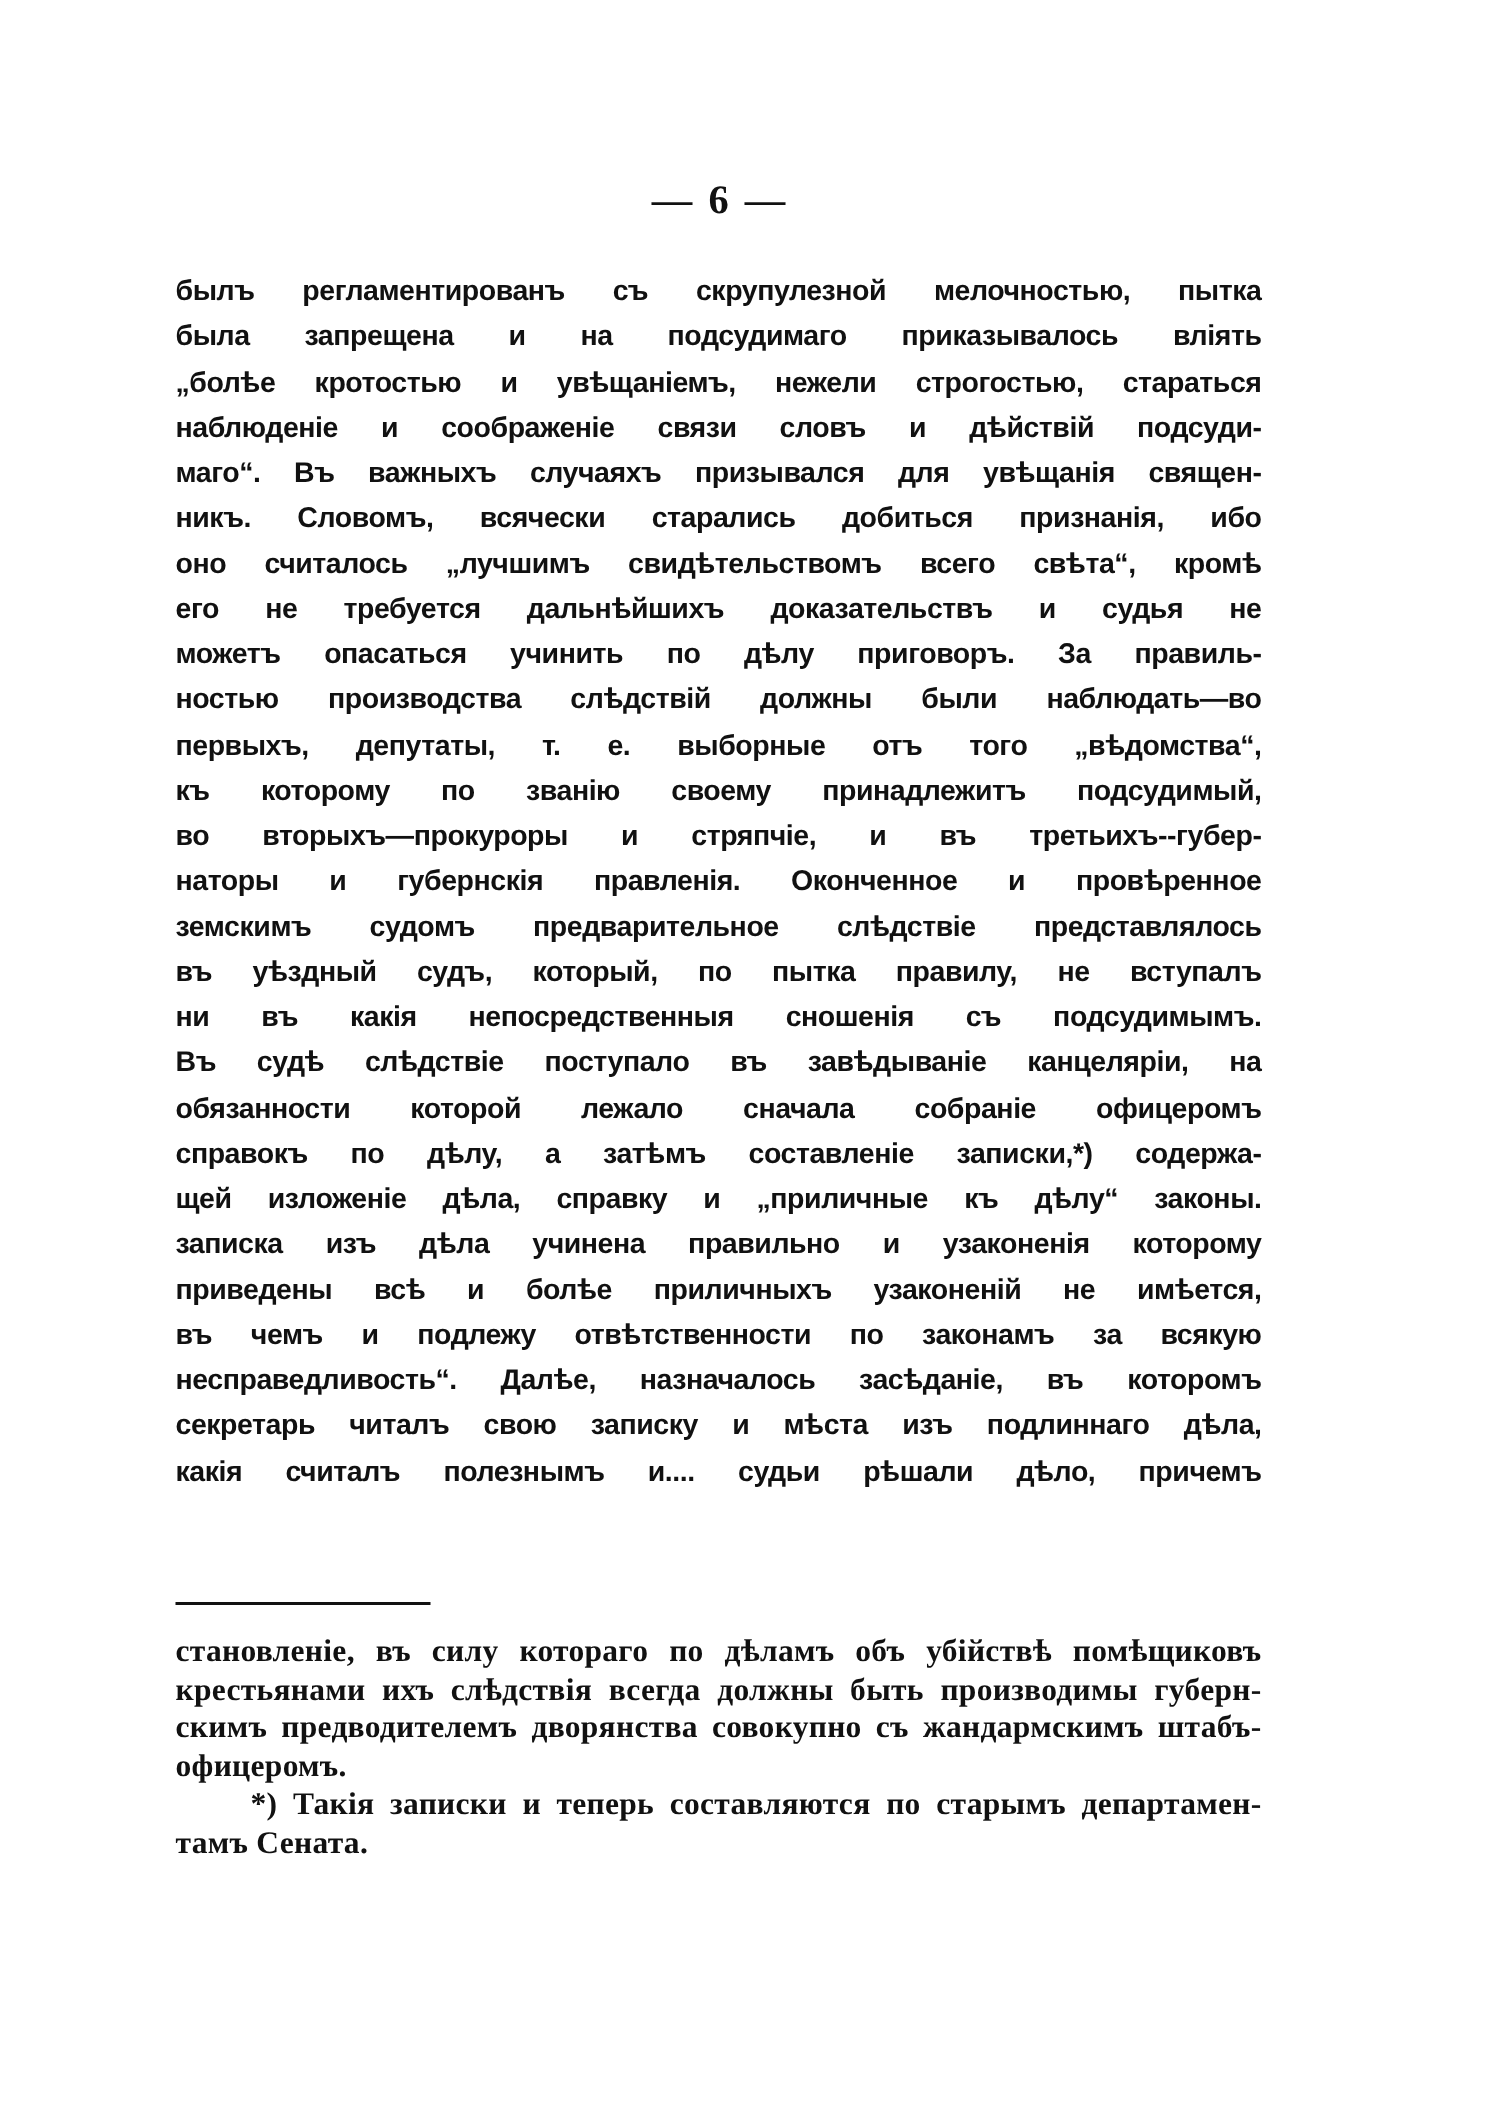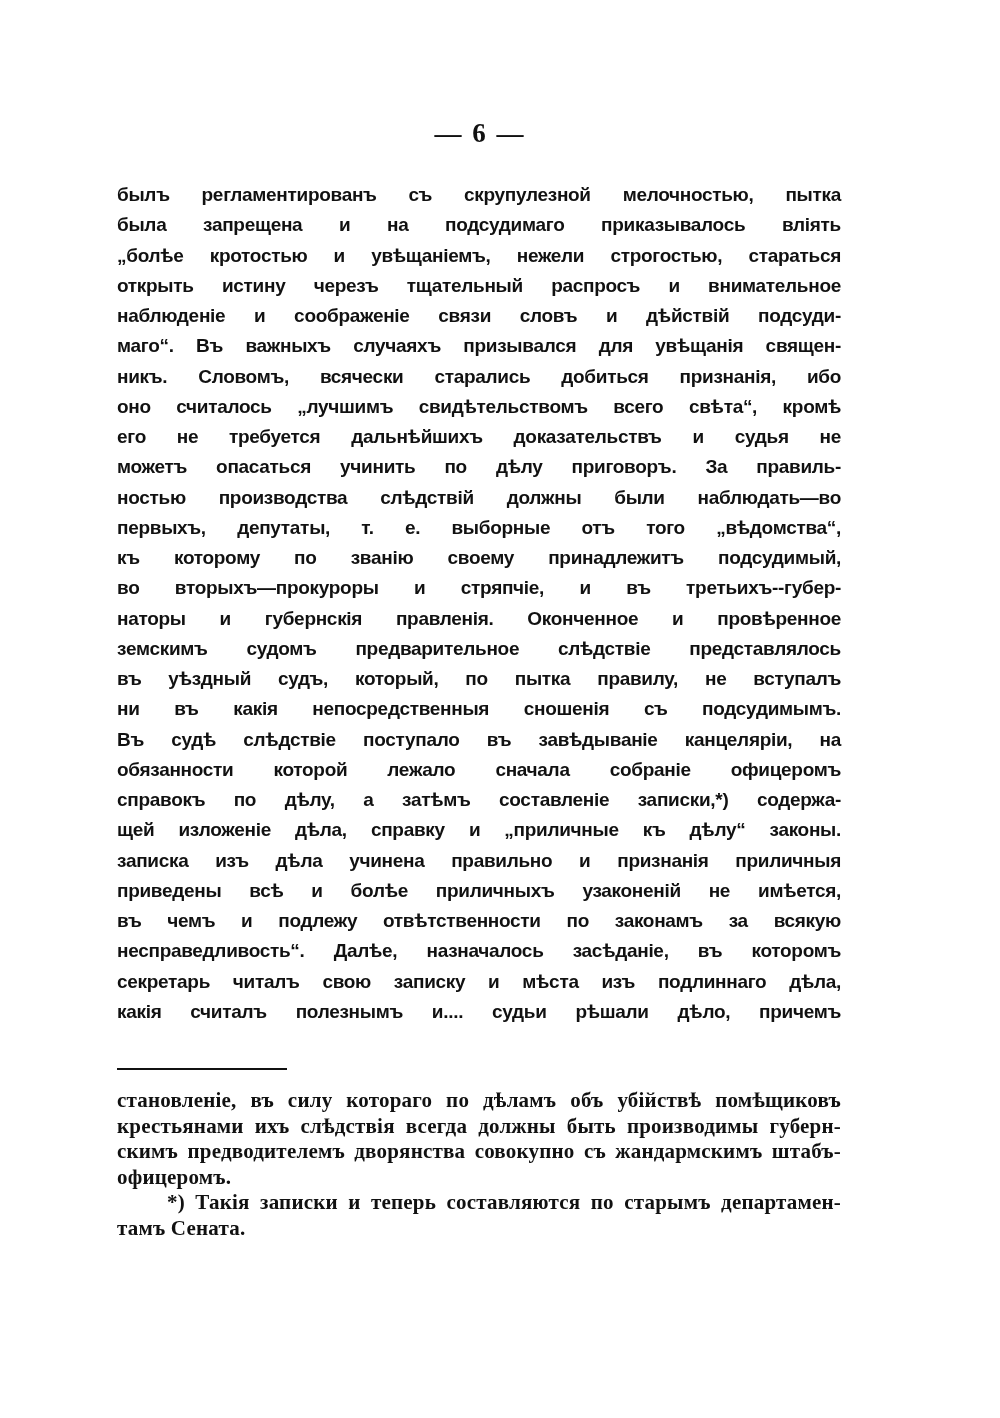--- a/index.html
+++ b/index.html
@@ -36,40 +36,39 @@
 </style>
 </head>
 <body>
 
 <div class="page-number">— 6 —</div>
 
 <div class="body-text">
   <span class="line">былъ регламентированъ съ скрупулезной мелочностью, пытка</span>
   <span class="line">была запрещена и на подсудимаго приказывалось влiять</span>
   <span class="line">„болѣе кротостью и увѣщанiемъ, нежели строгостью, стараться</span>
-  <span class="line">открыть истину черезъ тщательный распросъ и внимательное</span>
   <span class="line">наблюденiе и соображенiе связи словъ и дѣйствiй подсуди-</span>
   <span class="line">маго“. Въ важныхъ случаяхъ призывался для увѣщанiя священ-</span>
   <span class="line">никъ. Словомъ, всячески старались добиться признанiя, ибо</span>
   <span class="line">оно считалось „лучшимъ свидѣтельствомъ всего свѣта“, кромѣ</span>
   <span class="line">его не требуется дальнѣйшихъ доказательствъ и судья не</span>
   <span class="line">можетъ опасаться учинить по дѣлу приговоръ. За правиль-</span>
   <span class="line">ностью производства слѣдствiй должны были наблюдать—во</span>
   <span class="line">первыхъ, депутаты, т. е. выборные отъ того „вѣдомства“,</span>
   <span class="line">къ которому по званiю своему принадлежитъ подсудимый,</span>
   <span class="line">во вторыхъ—прокуроры и стряпчiе, и въ третьихъ--губер-</span>
   <span class="line">наторы и губернскiя правленiя. Оконченное и провѣренное</span>
   <span class="line">земскимъ судомъ предварительное слѣдствiе представлялось</span>
   <span class="line">въ уѣздный судъ, который, по пытка правилу, не вступалъ</span>
   <span class="line">ни въ какiя непосредственныя сношенiя съ подсудимымъ.</span>
   <span class="line">Въ судѣ слѣдствiе поступало въ завѣдыванiе канцелярiи, на</span>
   <span class="line">обязанности которой лежало сначала собранiе офицеромъ</span>
   <span class="line">справокъ по дѣлу, а затѣмъ составленiе записки,*) содержа-</span>
   <span class="line">щей изложенiе дѣла, справку и „приличные къ дѣлу“ законы.</span>
-  <span class="line">записка изъ дѣла учинена правильно и признанiя приличныя</span>
+  <span class="line">записка изъ дѣла учинена правильно и узаконенiя которому</span>
   <span class="line">приведены всѣ и болѣе приличныхъ узаконенiй не имѣется,</span>
   <span class="line">въ чемъ и подлежу отвѣтственности по законамъ за всякую</span>
   <span class="line">несправедливость“. Далѣе, назначалось засѣданiе, въ которомъ</span>
   <span class="line">секретарь читалъ свою записку и мѣста изъ подлиннаго дѣла,</span>
   <span class="line">какiя считалъ полезнымъ и.... судьи рѣшали дѣло, причемъ</span>
 </div>
 
 <div class="rule"></div>
 
 <div class="footnotes">

